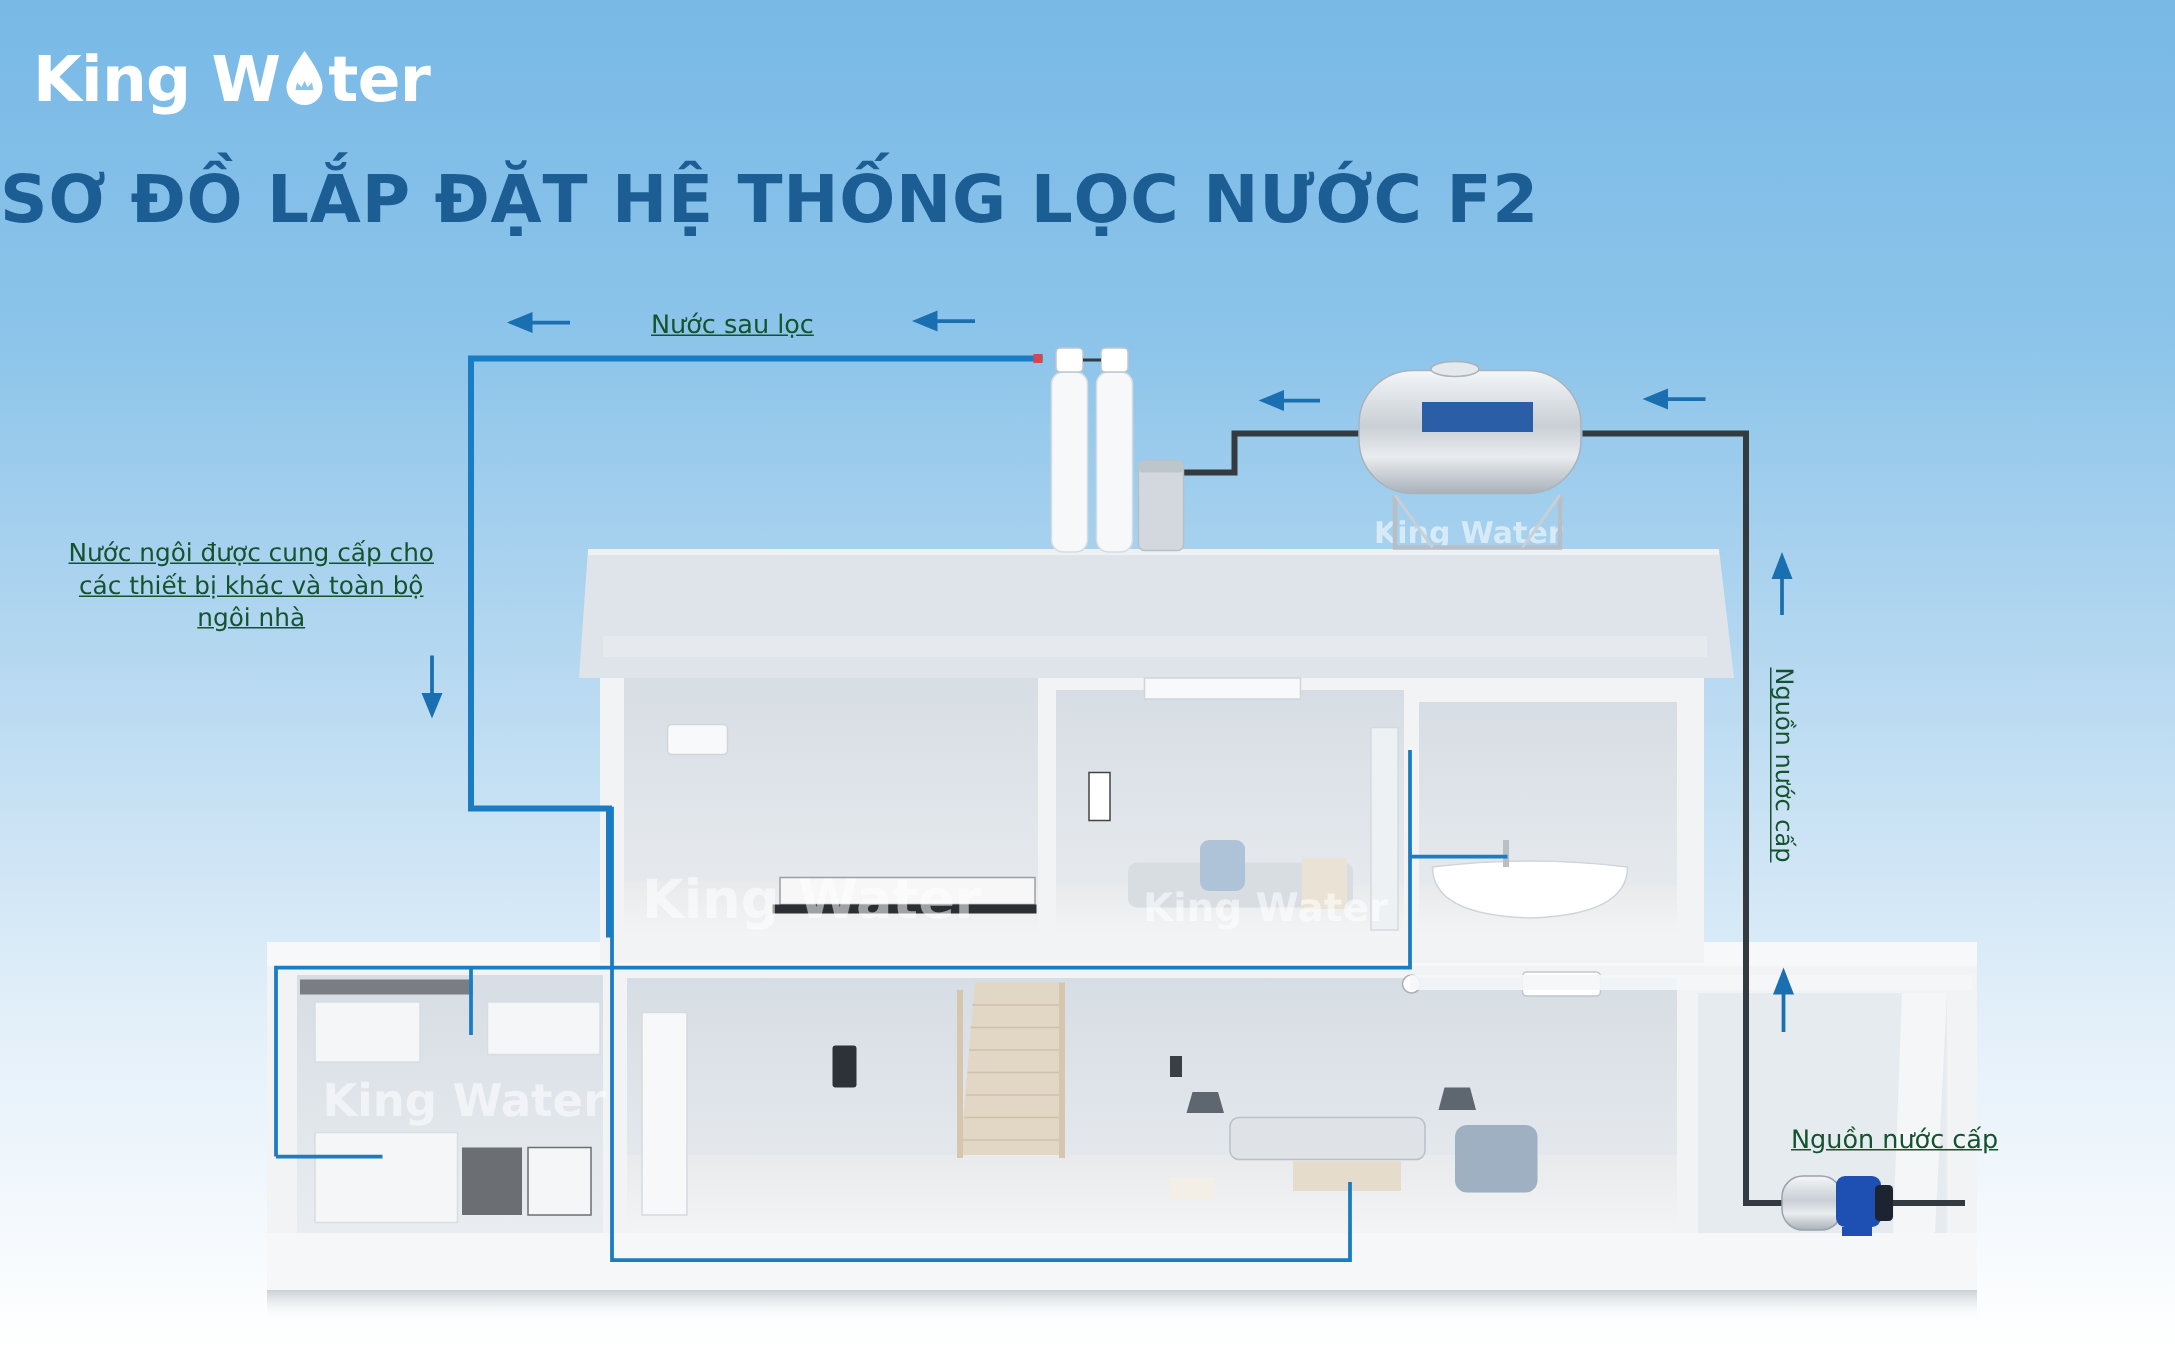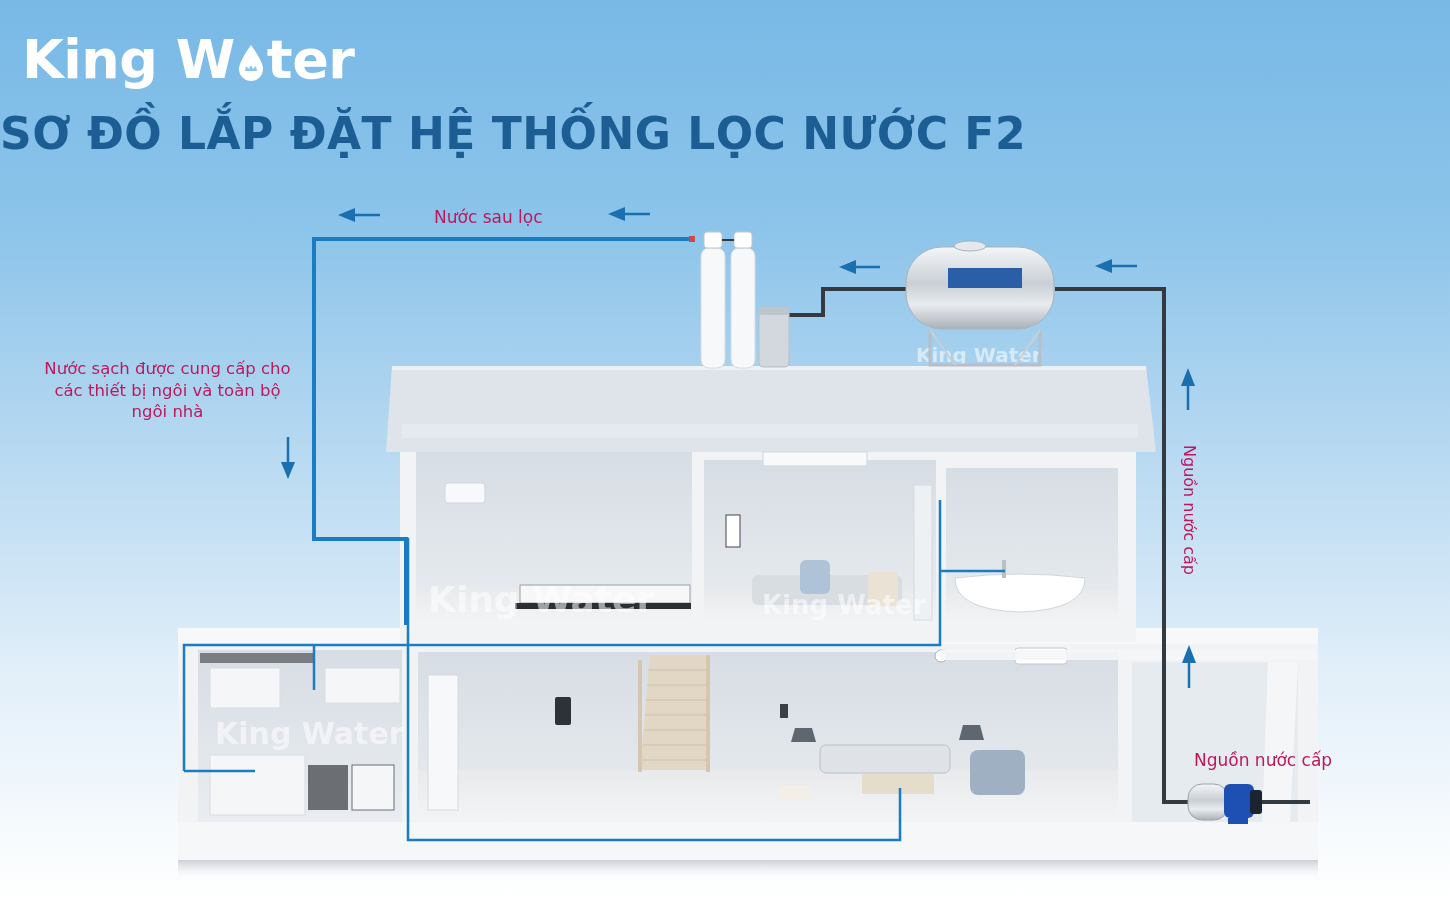--- a/index.html
+++ b/index.html
@@ -8,38 +8,38 @@
     font-family: "DejaVu Sans", sans-serif;
     background: linear-gradient(180deg, #78b9e6 0%, #8cc4ea 25%, #b7d9f1 50%, #e2eff9 75%, #ffffff 100%);
     position: relative;
   }
   .abs { position: absolute; }
 
   
   .logo {
     left: 22px; top: 28px;
     font-family: "DejaVu Sans", sans-serif;
-    font-weight: bold; font-size: 54px; color: #ffffff;
+    font-weight: bold; font-size: 42px; color: #ffffff;
     letter-spacing: -0.5px;
     display: flex; align-items: baseline;
   }
   .logo .drop {
     display: inline-block; width: 30px; height: 38px; margin: 0 1px;
     position: relative; top: 4px;
   }
 
   
   .title {
     left: 0; width: 1436px; top: 108px; 
     font-family: "DejaVu Sans", sans-serif; font-weight: bold;
     font-size: 44px; color: #1c5d93; letter-spacing: 0.5px;
   }
 
   .label {
-    font-family: "DejaVu Sans", sans-serif; color: #be185d; font-size: 17px;
+    font-family: "DejaVu Sans", sans-serif; color: #14532d; font-size: 17px; text-decoration: underline;
   }
   .label-after { left: 434px; top: 207px; }
   .label-supply-left {
     left: 40px; top: 358px; width: 255px; text-align: center; line-height: 21.5px; font-size: 16.5px;
   }
   .label-source-bottom { left: 1194px; top: 750px; font-size: 17px; }
   .label-source-vert {
     left: 1180px; top: 445px; writing-mode: vertical-rl; font-size: 16px;
   }
 
@@ -252,15 +252,15 @@
         <polygon points="1188,368 1181,386 1195,386" stroke="none"></polygon>
       </g>
     <g>
         <line x1="1189" y1="661" x2="1189" y2="688"></line>
         <polygon points="1189,645 1182,663 1196,663" stroke="none"></polygon>
       </g>
   </g>
 </svg>
 
 <div class="abs label label-after">Nước sau lọc</div>
-<div class="abs label label-supply-left">Nước sạch được cung cấp cho các thiết bị ngôi và toàn bộ ngôi nhà</div>
+<div class="abs label label-supply-left">Nước ngôi được cung cấp cho các thiết bị khác và toàn bộ ngôi nhà</div>
 <div class="abs label label-source-vert">Nguồn nước cấp</div>
 <div class="abs label label-source-bottom">Nguồn nước cấp</div>
 
 </body></html>

